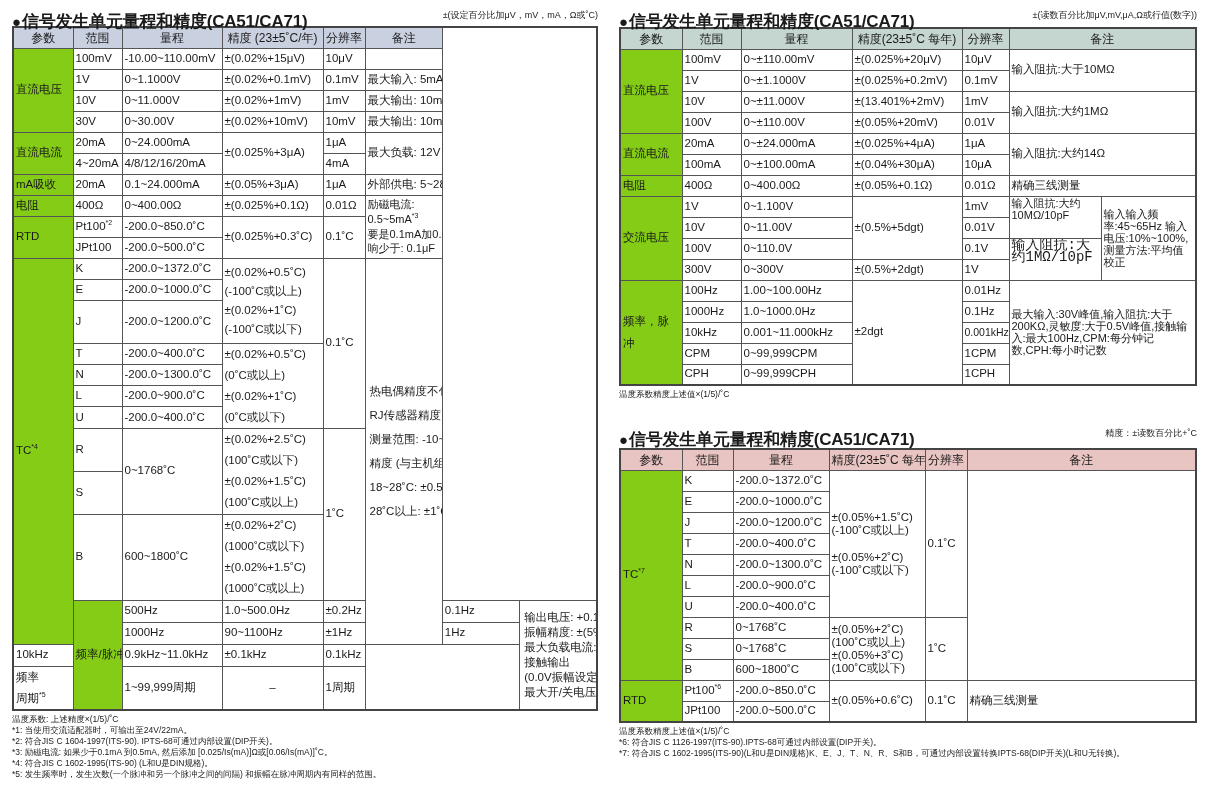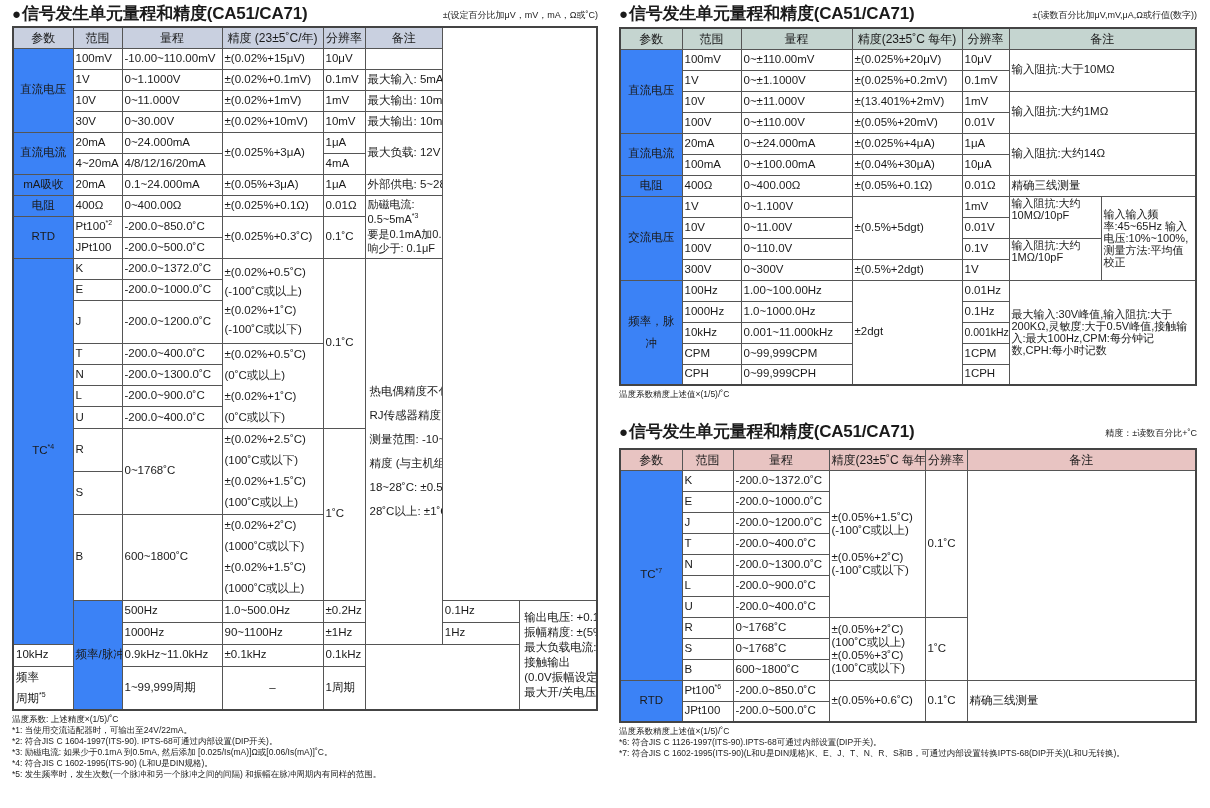--- a/index.html
+++ b/index.html
@@ -1,30 +1,30 @@
 <!DOCTYPE html>
 <html><head>
 <meta charset="utf-8">
 <style>
   * { box-sizing: border-box; margin: 0; padding: 0; }
   body { width: 1210px; height: 808px; background: #ffffff; position: relative; overflow: hidden;
          font-family: "Liberation Sans", "DejaVu Sans", sans-serif; color: #1a1a1a; }
   .section { position: absolute; }
   .title-row { position: relative; height: 22px; }
-  .title { position: absolute; left: 0; top: 0; font-size: 17px; font-weight: bold; white-space: nowrap; letter-spacing: -0.2px; }
+  .title { position: absolute; left: 0; top: 8px; font-size: 17px; font-weight: bold; white-space: nowrap; letter-spacing: -0.2px; }
   .title .dot { font-size: 15px; margin-right: 1px; }
   .subtitle { position: absolute; right: 0; top: 7px; font-size: 9px; white-space: nowrap; color: #222; }
   table { border-collapse: collapse; table-layout: fixed; font-size: 11.5px; }
   td, th { border: 1px solid #555; padding: 0 2px; vertical-align: middle; white-space: nowrap; line-height: 1.35; overflow: hidden; }
   th { font-weight: normal; text-align: center; height: 21px; font-size: 12px; }
   table.outer { border: 2px solid #444; }
   .hdr-blue th { background: #c9d0e0; }
   .hdr-green th { background: #c5d5d0; }
   .hdr-pink th { background: #e8c4c2; }
-  td.param { background: #3b82f6; text-align: center; }
+  td.param { background: #84cc16; }
   td.wrap { white-space: normal; }
   sup { font-size: 7px; vertical-align: super; line-height: 0; }
   .notes { font-size: 8.5px; line-height: 11px; color: #222; margin-top: 3px; }
   .notes .indent { padding-left: 14px; }
   .stack div { line-height: 19px; }
 </style>
 </head>
 <body>
 
 <div class="section" style="left:12px; top:2px; width:586px;">
@@ -343,21 +343,21 @@
     </tr>
     <tr style="height:21px">
       <td>10V</td>
       <td>0~11.00V</td>
       <td>0.01V</td>
     </tr>
     <tr style="height:21px">
       <td>100V</td>
       <td>0~110.0V</td>
       <td>0.1V</td>
-      <td rowspan="2" class="wrap" style="vertical-align:top; font-size:11px; line-height:12px;">输入阻抗:大约1MΩ/10pF</td>
+      <td rowspan="2" class="wrap" style="vertical-align:top; font-size:14px; line-height:12px;font-family:Liberation Mono, monospace;">输入阻抗:大约1MΩ/10pF</td>
     </tr>
     <tr style="height:21px">
       <td>300V</td>
       <td>0~300V</td>
       <td>±(0.5%+2dgt)</td>
       <td>1V</td>
     </tr>
 
     <tr style="height:21px">
       <td class="param wrap" rowspan="5" style="line-height:22px;margin-left:28px;">频率，脉冲</td>

